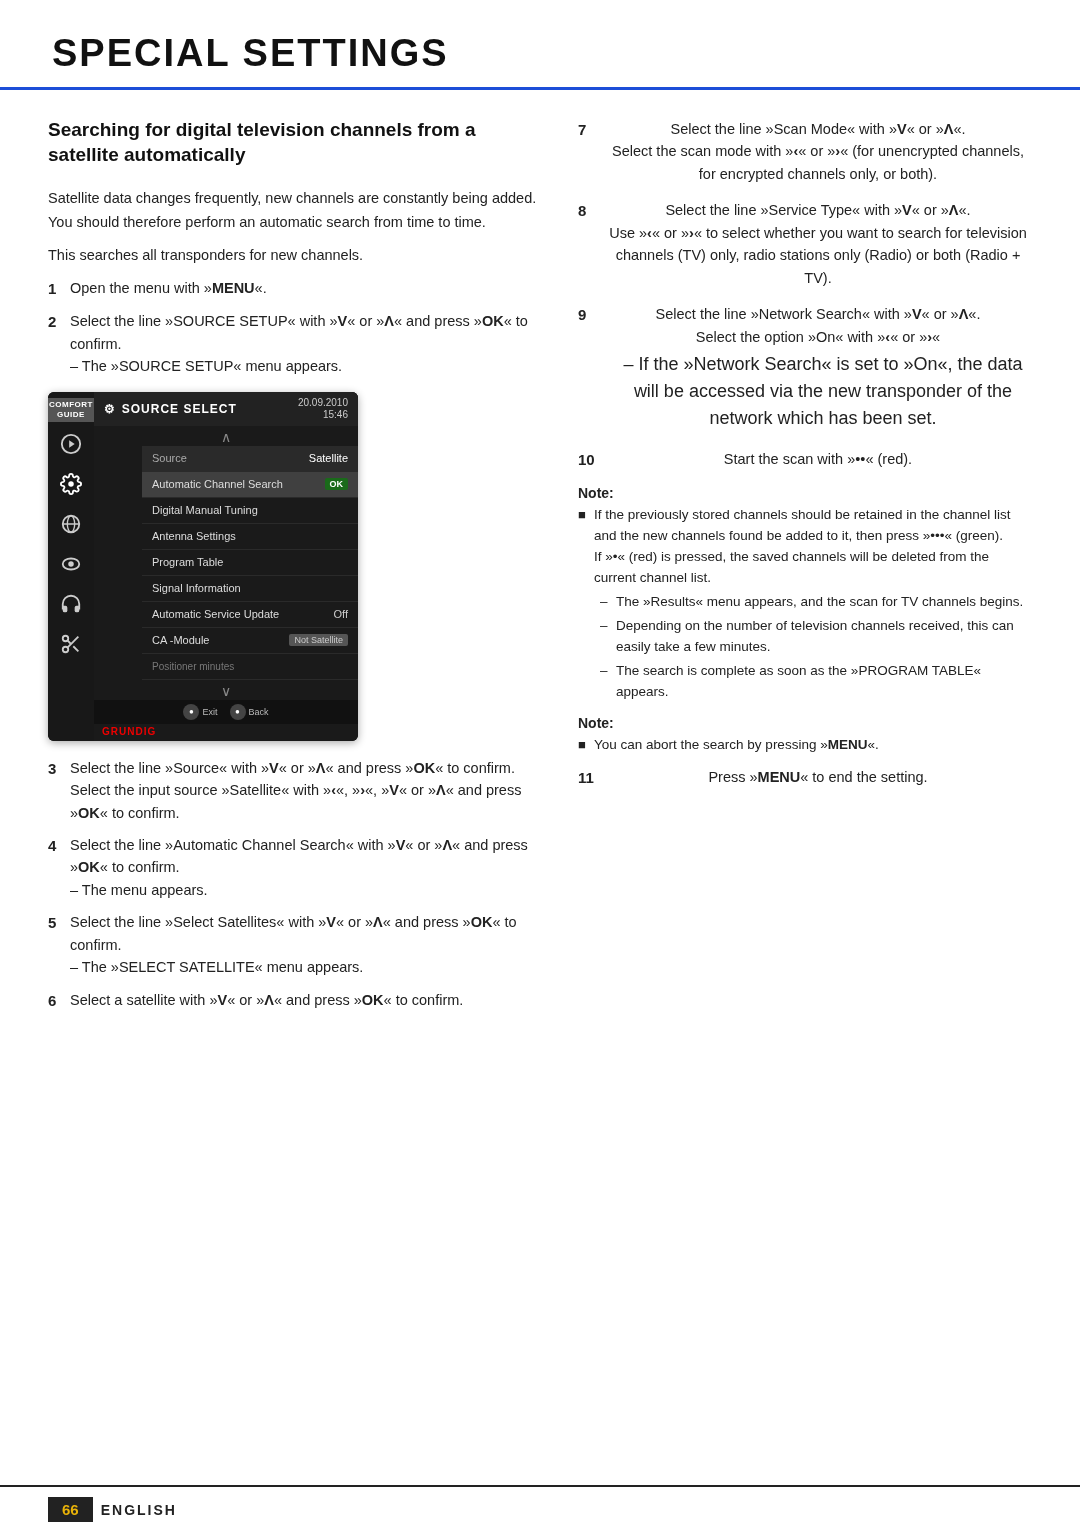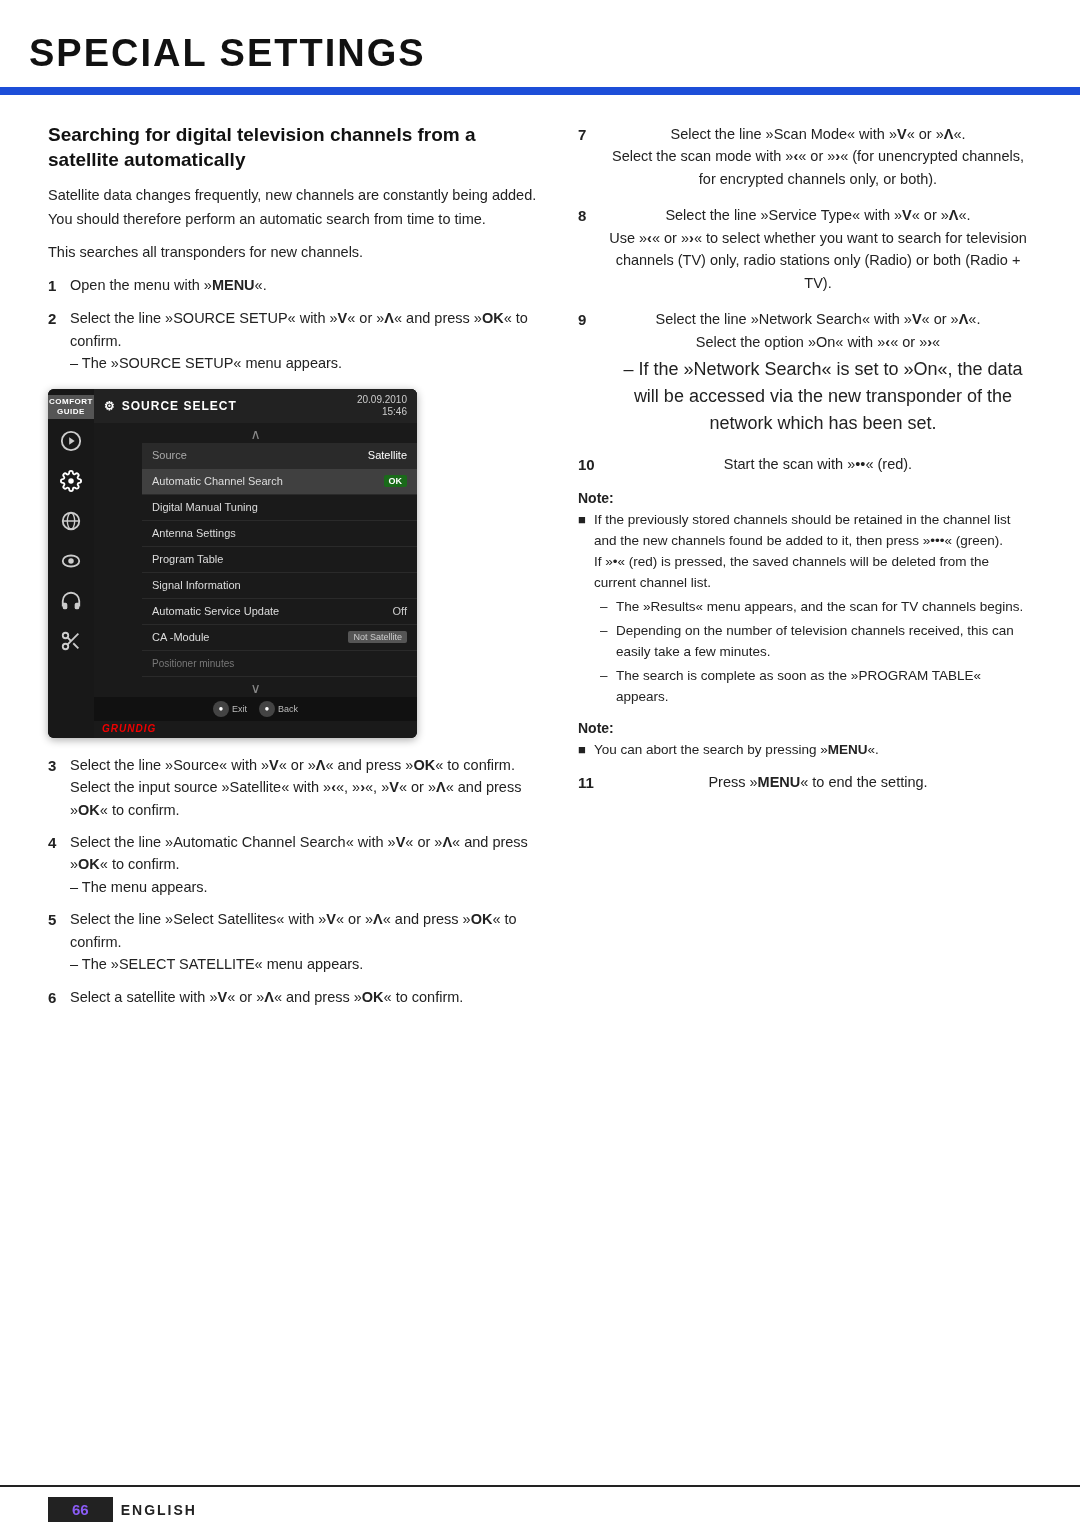--- a/index.html
+++ b/index.html
@@ -15,22 +15,22 @@
 
     .page-container {
       display: flex;
       flex-direction: column;
       min-height: 1532px;
       padding: 0;
     }
 
     
     .page-header {
-      padding: 32px 48px 0 29px;
-      border-bottom: 8px solid #1d4ed8;
+      padding: 32px 48px 0 52px;
+      border-bottom: 3px solid #1d4ed8;
       margin-bottom: 0;
     }
     .page-title {
       font-size: 38px;
       font-weight: 900;
       letter-spacing: 2px;
       text-transform: uppercase;
       color: #111;
       padding-bottom: 12px;
     }
@@ -51,21 +51,21 @@
     .right-col {
       flex: 1;
       min-width: 0;
     }
 
     
     .section-heading {
       font-size: 19px;
       font-weight: 900;
       line-height: 1.3;
-      margin-bottom: 12px;
+      margin-bottom: 20px;
       color: #111;
     }
 
     .intro-text {
       font-size: 14.5px;
       line-height: 1.6;
       margin-bottom: 10px;
       color: #222;
     }
 
@@ -98,21 +98,21 @@
     }
 
     
     .tv-screen-wrapper {
       display: flex;
       flex-direction: row;
       margin: 14px 0 16px 0;
       background: #111;
       border-radius: 6px;
       overflow: hidden;
-      width: 369px;
+      width: 310px;
       position: relative;
       box-shadow: 0 2px 8px #0005;
     }
 
     
     .tv-sidebar {
       display: flex;
       flex-direction: column;
       align-items: center;
       background: #181818;
@@ -272,21 +272,20 @@
       color: #fff;
     }
 
     
     .tv-grundig {
       color: #e00;
       font-size: 10px;
       font-weight: 700;
       letter-spacing: 1px;
       padding: 2px 8px 4px 8px;
-      font-style: italic;
     }
 
     
     .note-block {
       margin: 12px 0 10px 0;
     }
     .note-title {
       font-size: 14px;
       font-weight: 900;
       margin-bottom: 4px;
@@ -327,24 +326,24 @@
     .page-footer {
       border-top: 2px solid #222;
       padding: 10px 48px;
       display: flex;
       flex-direction: row;
       align-items: center;
       gap: 8px;
     }
     .footer-page-num {
       background: #222;
-      color: #8b5cf6;
+      color: #eab308;
       font-size: 15px;
       font-weight: 700;
-      padding: 4px 24px;
+      padding: 4px 14px;
     }
     .footer-lang {
       font-size: 14px;
       font-weight: 700;
       text-transform: uppercase;
       letter-spacing: 2px;
       color: #222;
     }
 
     

